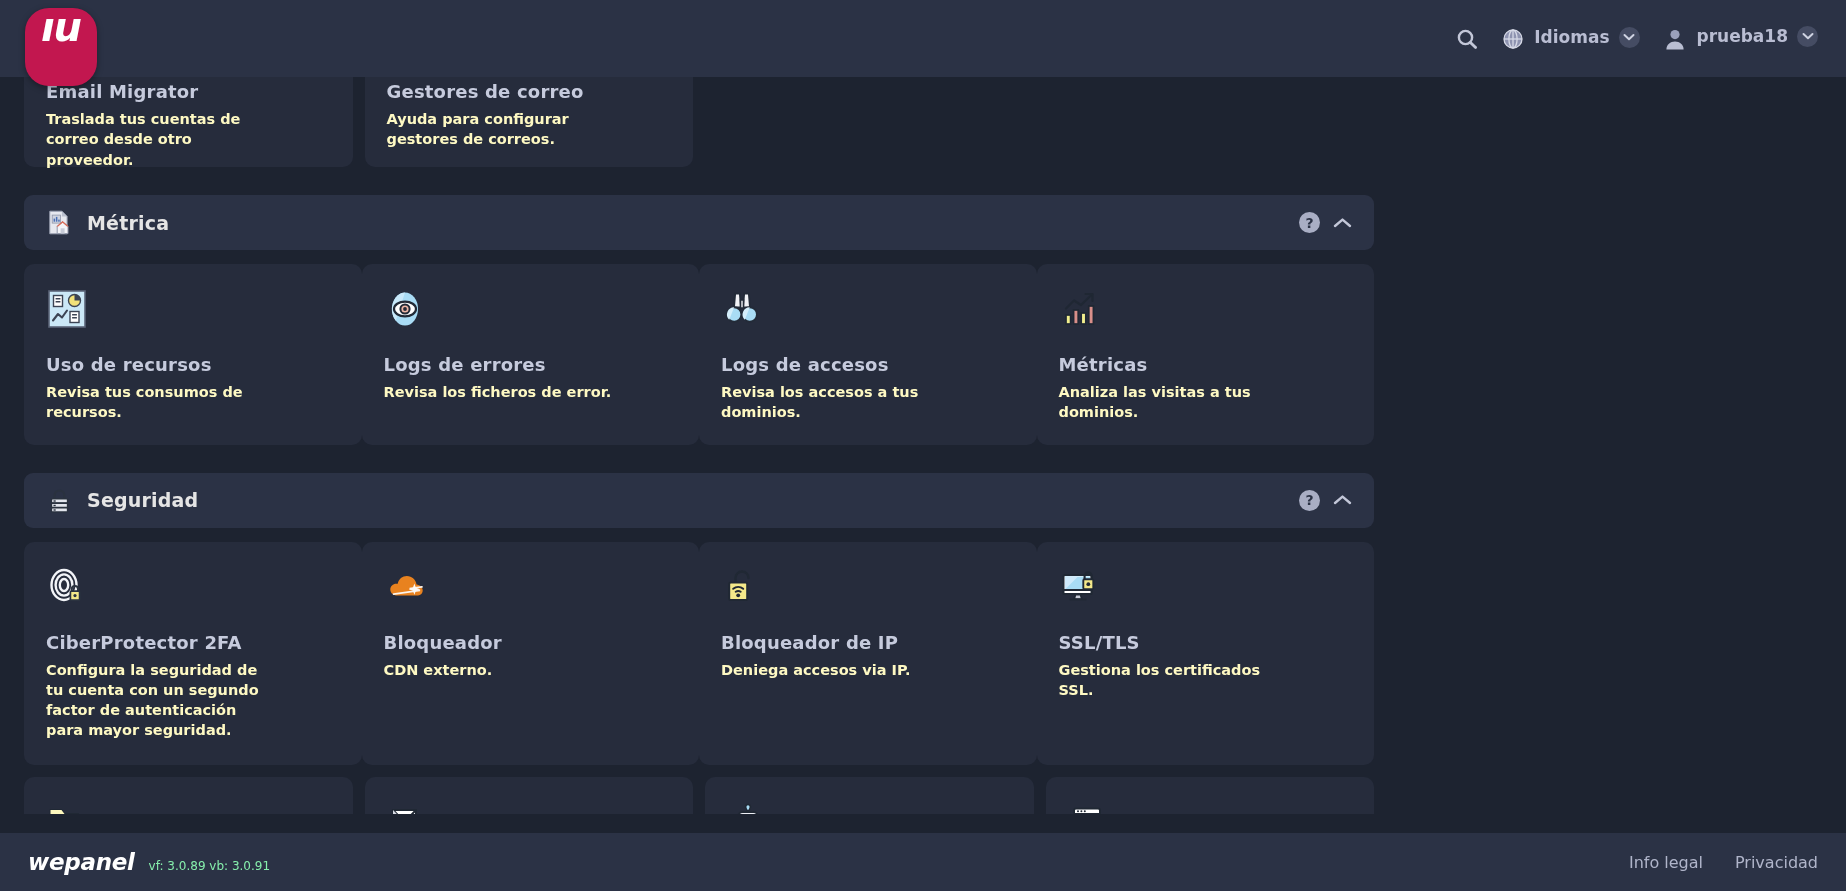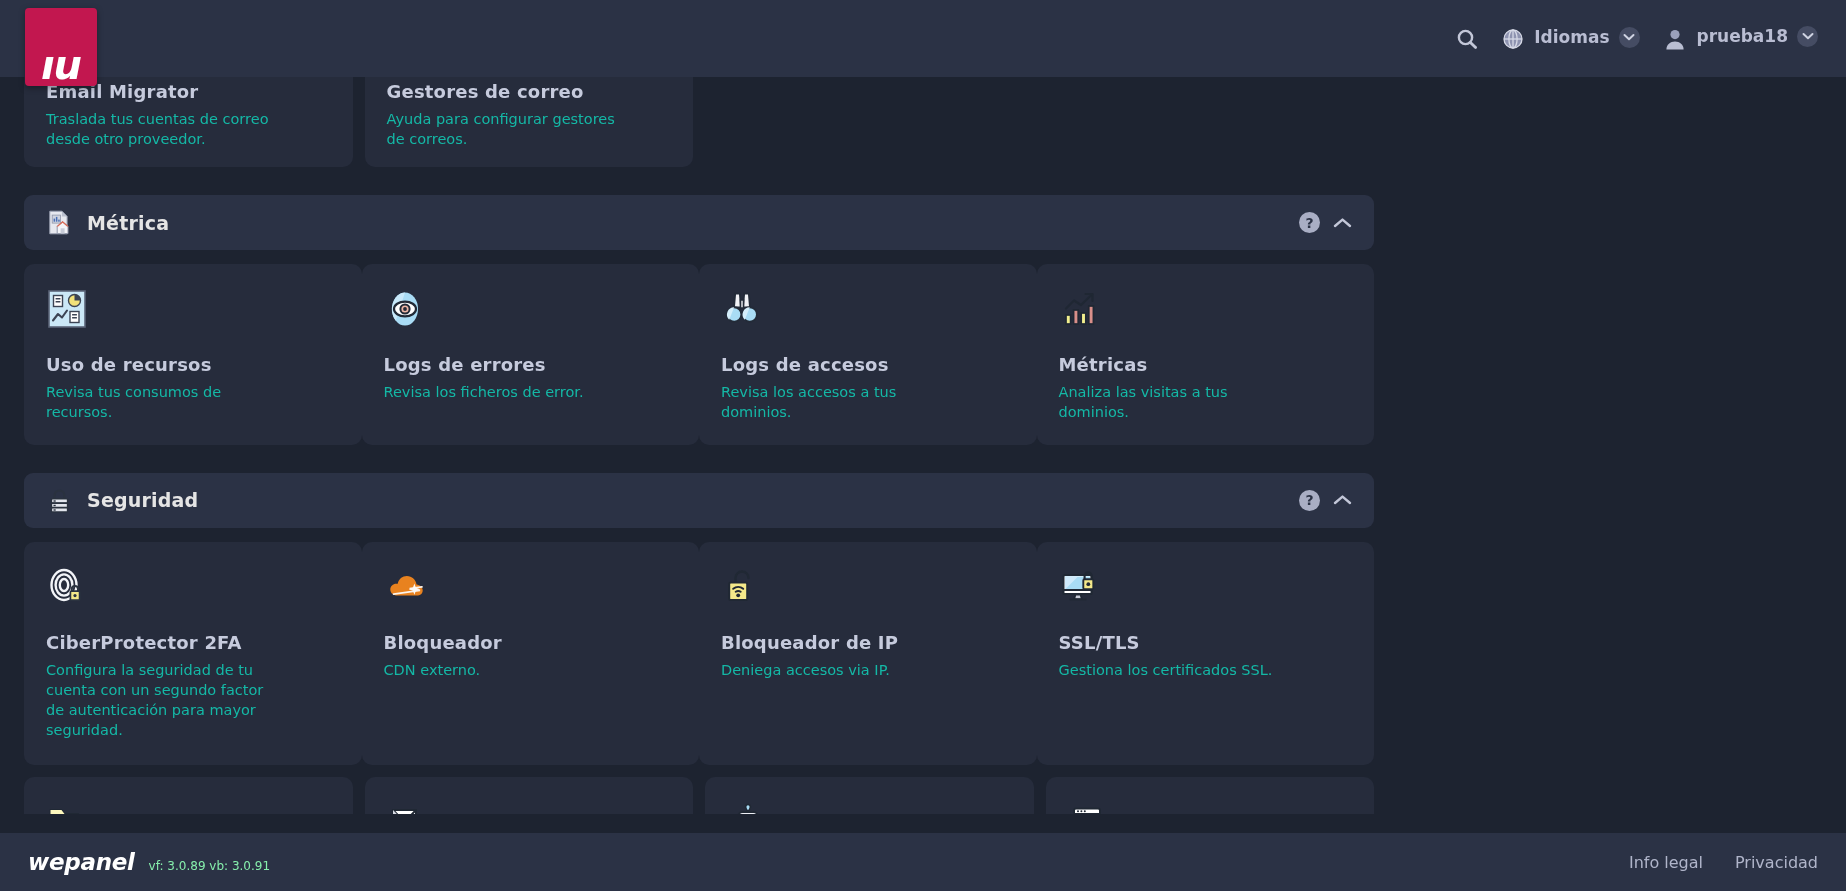--- a/index.html
+++ b/index.html
@@ -31,23 +31,23 @@
     z-index: 40;
   }
 
   .logo-tile {
     position: absolute;
     left: 25px;
     top: 8px;
     width: 72px;
     height: 78px;
     background: #c2174f;
-    border-radius: 4px;
-    display: flex;
-    align-items: flex-end;
+    border-radius: 24px;
+    display: flex;
+    align-items: flex-start;
     justify-content: center;
     z-index: 60;
     box-shadow: 0 2px 6px rgba(0,0,0,.35);
   }
   .logo-tile .glyph {
     color: #ffffff;
     font-size: 40px;
     font-weight: 700;
     font-style: italic;
     line-height: 1;
@@ -169,24 +169,24 @@
     align-items: flex-start;
   }
   .card-title {
     color: #c6cbdd;
     font-size: 18px;
     font-weight: 700;
     margin-bottom: 7px;
     letter-spacing: .2px;
   }
   .card-desc {
-    color: #14b8a6;
+    color: #fef9c3;
     font-size: 14.5px;
     line-height: 1.40;
-    font-weight: 400;
+    font-weight: 700;
     max-width: 230px;
   }
 
   
   .clipped-row {
     margin: 0 0 0 24px;
     width: 1350px;
     display: grid;
     grid-template-columns: repeat(4, 1fr);
     gap: 12px;

